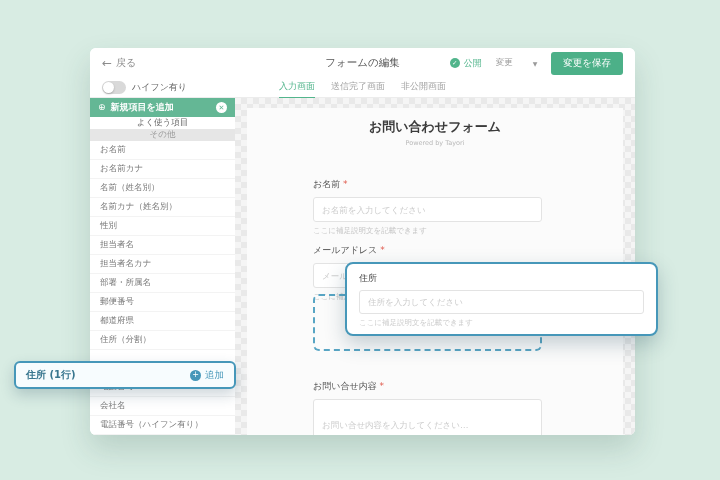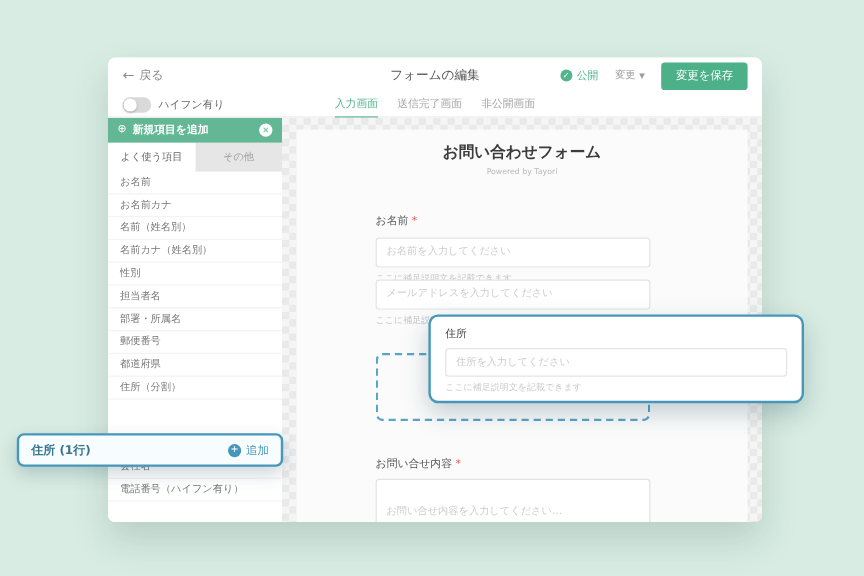--- a/index.html
+++ b/index.html
@@ -13,21 +13,21 @@
 
   
   .topbar { position:relative; height:30px; display:flex; align-items:center; padding:0 12px; background:#fff; }
   .back { display:flex; align-items:center; gap:4px; color:#8c8c8c; font-size:10px; cursor:pointer; }
   .back-arrow { font-size:12px; line-height:1; }
   .tb-title { position:absolute; left:0; right:0; text-align:center; font-size:10.5px; color:#555; pointer-events:none; }
   .tb-right { margin-left:auto; display:flex; align-items:center; gap:14px; z-index:2; }
   .status { display:flex; align-items:center; gap:4px; font-size:9px; color:#52b58c; }
   .status-dot { width:10px; height:10px; border-radius:50%; background:#52b58c; color:#fff; font-size:6.5px;
                 display:flex; align-items:center; justify-content:center; }
-  .menu { display:flex; align-items:center; gap:3px; font-size:8.5px; color:#9a9a9a; cursor:pointer; }
+  .menu { display:flex; align-items:center; gap:20px; font-size:8.5px; color:#9a9a9a; cursor:pointer; }
   .caret { font-size:6px; }
   .save { background:#4cb088; color:#fff; border:none; border-radius:3px; font-size:9.5px;
           padding:5px 12px; cursor:pointer; font-family:inherit; }
 
   
   .subbar { position:relative; height:20px; display:flex; align-items:center; padding:0 12px;
             border-bottom:1px solid #ececec; background:#fff; }
   .toggle-wrap { display:flex; align-items:center; gap:6px; }
   .toggle { position:relative; width:24px; height:13px; border-radius:7px; background:#d9d9d9; display:inline-block; cursor:pointer; }
   .knob { position:absolute; left:1px; top:1px; width:11px; height:11px; border-radius:50%; background:#fff;
@@ -40,21 +40,21 @@
   
   .wbody { display:flex; height:337px; }
 
   
   .sidebar { width:145px; background:#fff; flex:none; display:flex; flex-direction:column; }
   .sb-header { height:21px; background:#64b795; display:flex; align-items:center; padding:0 8px; gap:5px; }
   .sb-plus { color:#fff; font-size:9px; line-height:1; }
   .sb-title { color:#fff; font-size:9px; font-weight:bold; flex:1; }
   .sb-close { width:11px; height:11px; border-radius:50%; background:#fff; color:#64b795; font-size:7px;
               display:flex; align-items:center; justify-content:center; cursor:pointer; }
-  .sb-tabs { display:flex; height:24px; }
+  .sb-tabs { display:flex; height:24px;flex-direction:column; }
   .sb-tab { flex:1; display:flex; align-items:center; justify-content:center; font-size:8.5px;
             background:#e6e6e6; color:#9a9a9a; cursor:pointer; }
   .sb-tab.active { background:#fff; color:#666; }
   .sb-list { flex:1; }
   .sb-item { height:19px; display:flex; align-items:center; padding:0 10px; font-size:8.5px; color:#777;
              border-bottom:1px solid #f3f3f3; cursor:pointer; }
   .sb-gap { height:28px; }
 
   
   .preview { flex:1; position:relative; overflow:hidden;
@@ -73,21 +73,21 @@
   .finput, .ftext { width:100%; border:1px solid #e3e3e3; border-radius:3px; background:#fff;
                     font-size:8.5px; color:#555; padding:0 8px; font-family:inherit; outline:none; }
   .finput { height:25px; }
   .ftext { height:80px; padding-top:20px; resize:none; }
   .finput::placeholder, .ftext::placeholder { color:#ccc; }
   .fhelp { font-size:7.5px; color:#c6c6c6; margin-top:4px; }
   .dropzone { position:absolute; left:66px; top:186px; width:229px; height:57px;
               border:2px dashed #58a5c4; border-radius:6px; }
 
   
-  .drag-card { position:absolute; left:357px; top:262px; width:313px; height:74px; z-index:5;
+  .drag-card { position:absolute; left:345px; top:262px; width:313px; height:74px; z-index:5;
                background:#fff; border:2px solid #4697b9; border-radius:8px;
                box-shadow:0 8px 20px rgba(30,70,90,.25); padding:8px 12px; cursor:grabbing; }
   .dc-label { font-size:9px; color:#444; }
   .dc-input { width:100%; height:24px; border:1px solid #e3e3e3; border-radius:3px; background:#fff;
               font-size:8.5px; padding:0 8px; margin-top:5px; font-family:inherit; outline:none; }
   .dc-input::placeholder { color:#ccc; }
   .dc-help { font-size:7.5px; color:#ccc; margin-top:4px; }
 
   
   .pick-card { position:absolute; left:14px; top:361px; width:222px; height:28px; z-index:5;
@@ -151,20 +151,21 @@
           <div class="sb-tab active">よく使う項目</div>
           <div class="sb-tab">その他</div>
         </div>
         <div class="sb-list">
           <div class="sb-item">お名前</div>
           <div class="sb-item">お名前カナ</div>
           <div class="sb-item">名前（姓名別）</div>
           <div class="sb-item">名前カナ（姓名別）</div>
           <div class="sb-item">性別</div>
           <div class="sb-item">担当者名</div>
+          <div class="sb-item">担当者名カナ</div>
           <div class="sb-item">部署・所属名</div>
           <div class="sb-item">郵便番号</div>
           <div class="sb-item">都道府県</div>
           <div class="sb-item">住所（分割）</div>
           <div class="sb-gap"></div>
           <div class="sb-item">電話番号</div>
           <div class="sb-item">会社名</div>
           <div class="sb-item">電話番号（ハイフン有り）</div>
         </div>
       </div>
@@ -177,20 +178,24 @@
           <div class="field f1">
             <div class="flabel">
               <span>お名前</span>
               <span class="req">*</span>
             </div>
             <input class="finput" placeholder="お名前を入力してください" style="">
             <div class="fhelp">ここに補足説明文を記載できます</div>
           </div>
 
           <div class="field f2">
+            <div class="flabel">
+              <span>メールアドレス</span>
+              <span class="req">*</span>
+            </div>
             <input class="finput" placeholder="メールアドレスを入力してください" style="">
             <div class="fhelp">ここに補足説明文を記載できます</div>
           </div>
 
           <div class="dropzone"></div>
 
           <div class="field f3">
             <div class="flabel">
               <span>お問い合せ内容</span>
               <span class="req">*</span>

